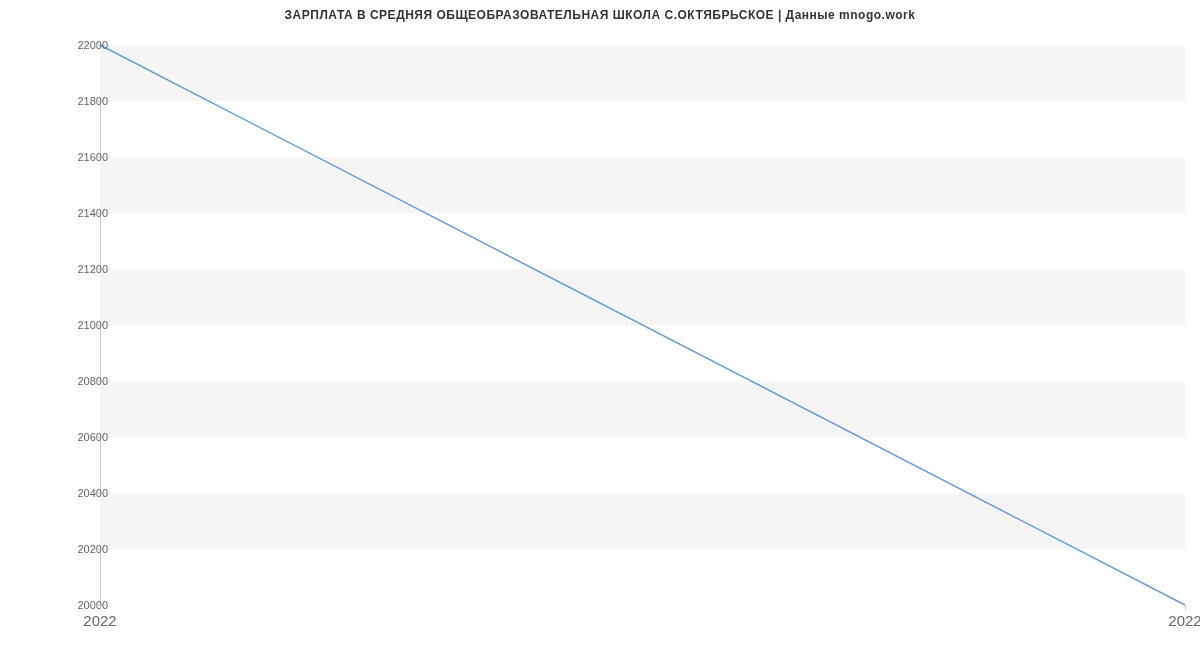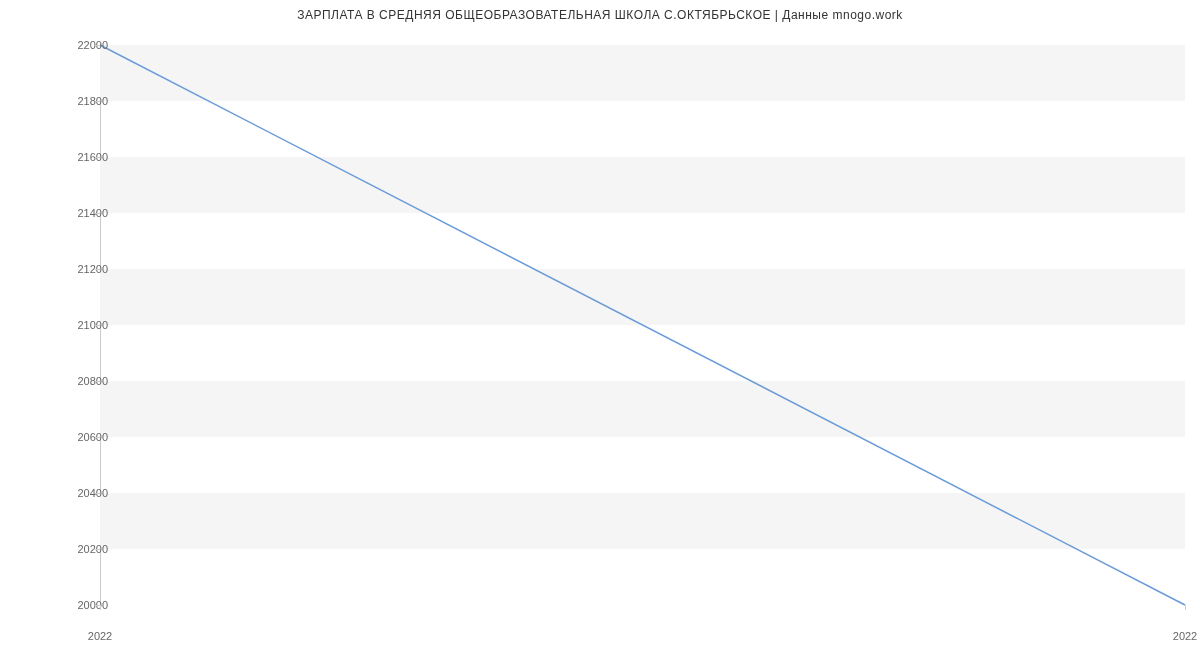--- a/index.html
+++ b/index.html
@@ -17,21 +17,21 @@
       width: 1200px;
       height: 650px;
     }
     .chart-title {
       position: absolute;
       top: 8px;
       left: 0;
       width: 100%;
       text-align: center;
       font-size: 12px;
-      font-weight: normal;
+      font-weight: bold;
       color: #333;
       letter-spacing: 0.5px;
     }
     .plot-area {
       position: absolute;
       left: 100px;
       top: 45px;
       width: 1085px;
       height: 560px;
     }
@@ -44,22 +44,22 @@
     .y-axis-label {
       position: absolute;
       right: 1092px;
       font-size: 11px;
       color: #666;
       text-align: right;
       transform: translateY(-50%);
     }
     .x-axis-label {
       position: absolute;
-      top: 630px;
-      font-size: 11px;
+      top: 612px;
+      font-size: 15px;
       color: #666;
       transform: translateX(-50%);
     }
     .y-axis-line {
       position: absolute;
       left: 100px;
       top: 45px;
       width: 1px;
       height: 560px;
       background: #ccc;

